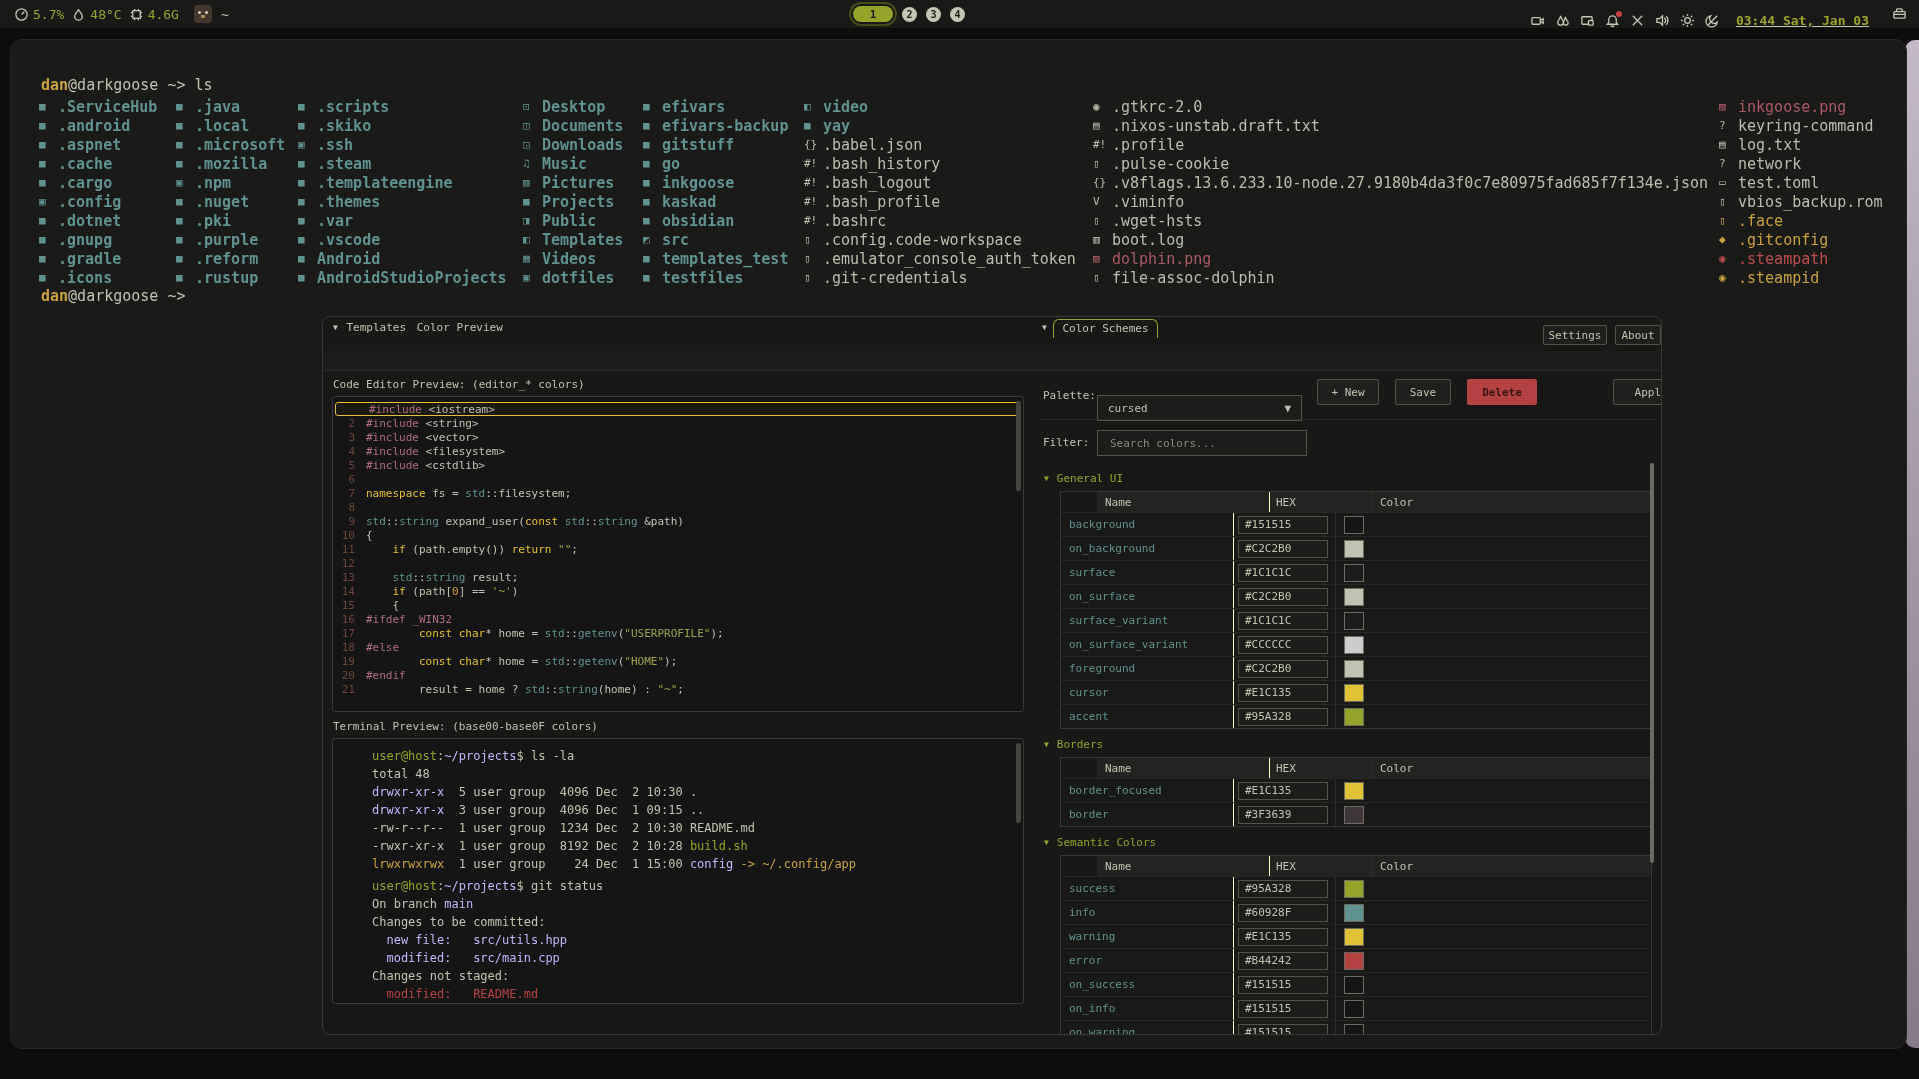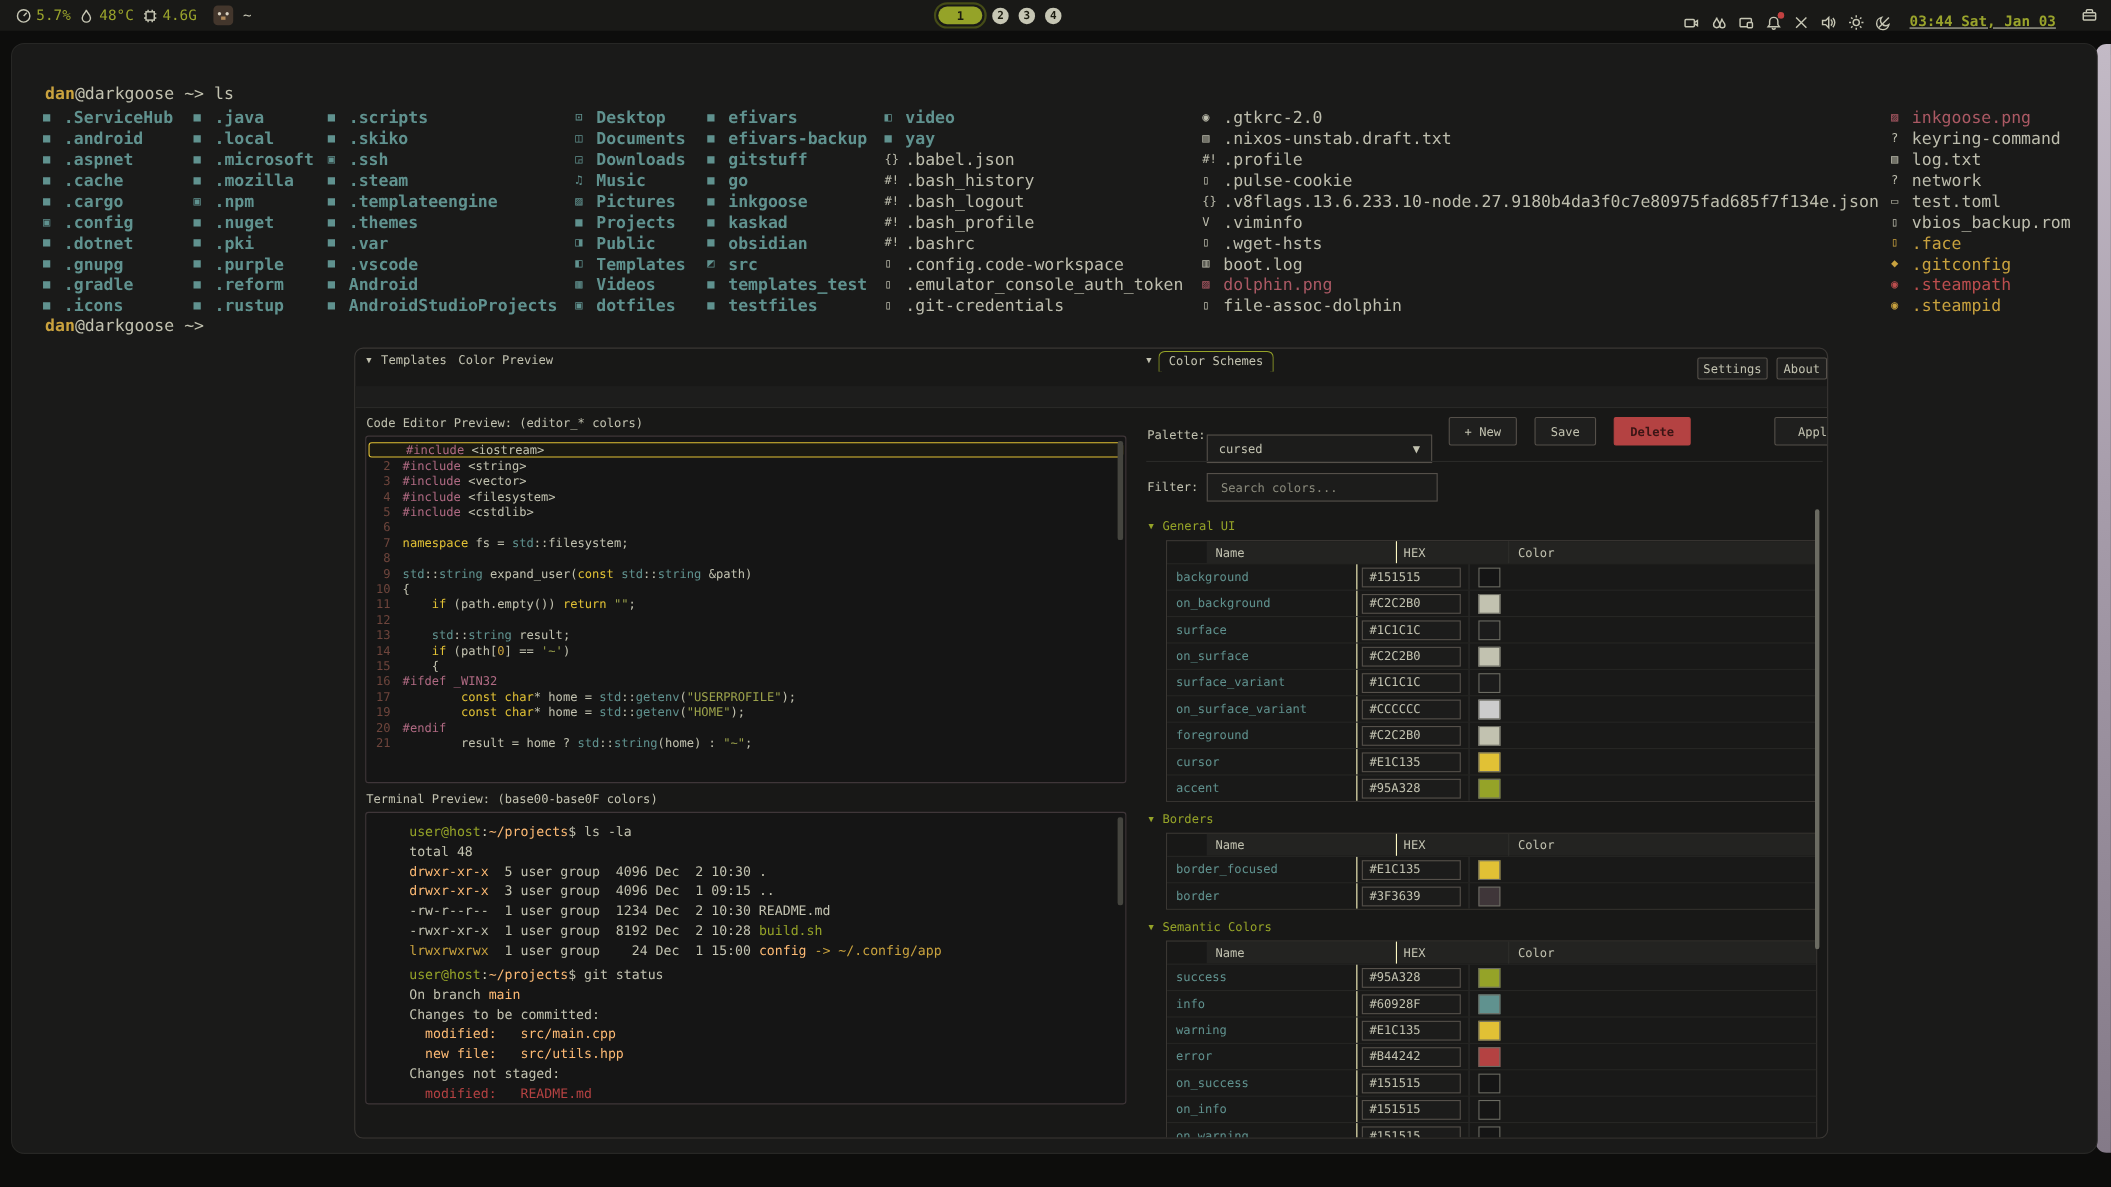--- a/index.html
+++ b/index.html
@@ -77,21 +77,21 @@
   .cline.hl { border:1px solid #E1C135; border-radius:3px; background:#1a1912; margin:0 2px; }
   .cline.hl .lnum { visibility:hidden; }
   .elines { padding-top:5px; }
   .seg-pre{color:#B06A83} .seg-kw{color:#E1C135} .seg-ty{color:#60928F}
   .seg-st{color:#9BA14B} .seg-nu{color:#C9A23E} .seg-fg{color:#C2C2B0}
   .vsb { position:absolute; width:5px; border-radius:2px; background:#45453f; }
 
   .termprev { position:absolute; left:9px; top:421px; width:692px; height:266px; background:#151515;
               border:1px solid #3F3639; border-radius:3px; overflow:hidden;padding-left:27px; }
   .tline { height:18px; display:flex; align-items:center; white-space:pre; font-size:12px; padding-left:12px; }
-  .tg{color:#95A328} .tt{color:#fdba74} .ty2{color:#C9A23E} .tr{color:#B44242} .tf{color:#C2C2B0}
+  .tg{color:#95A328} .tt{color:#c4b5fd} .ty2{color:#C9A23E} .tr{color:#B44242} .tf{color:#C2C2B0}
 
   
   .rp-row { position:absolute; display:flex; align-items:center; font-size:11px; color:#C2C2B0; }
   .dropdown { position:absolute; left:774px; top:78px; width:205px; height:26px; background:#1c1c1b;
               border:1px solid #55504a; display:flex; align-items:center; padding:0 10px; font-size:11px;
               justify-content:space-between; cursor:pointer; }
   .rp-btn { position:absolute; top:62px; height:26px; background:#1f1f1e; border:1px solid #55504a;
             color:#C2C2B0; font-size:11px; display:flex; align-items:center; justify-content:center;
             border-radius:2px; cursor:pointer; }
   .b-new{left:994px;width:62px} .b-save{left:1072px;width:56px}
@@ -345,41 +345,42 @@
             <div class="cline"><span class="lnum">8</span></div>
             <div class="cline"><span class="lnum">9</span><span class="seg-ty">std</span><span class="seg-fg">::</span><span class="seg-ty">string</span><span class="seg-fg"> expand_user(</span><span class="seg-kw">const</span><span class="seg-fg"> </span><span class="seg-ty">std</span><span class="seg-fg">::</span><span class="seg-ty">string</span><span class="seg-fg"> &amp;path)</span></div>
             <div class="cline"><span class="lnum">10</span><span class="seg-fg">{</span></div>
             <div class="cline"><span class="lnum">11</span><span class="seg-fg">    </span><span class="seg-kw">if</span><span class="seg-fg"> (path.empty()) </span><span class="seg-kw">return</span><span class="seg-fg"> </span><span class="seg-st">""</span><span class="seg-fg">;</span></div>
             <div class="cline"><span class="lnum">12</span></div>
             <div class="cline"><span class="lnum">13</span><span class="seg-fg">    </span><span class="seg-ty">std</span><span class="seg-fg">::</span><span class="seg-ty">string</span><span class="seg-fg"> result;</span></div>
             <div class="cline"><span class="lnum">14</span><span class="seg-fg">    </span><span class="seg-kw">if</span><span class="seg-fg"> (path[</span><span class="seg-nu">0</span><span class="seg-fg">] == </span><span class="seg-st">'~'</span><span class="seg-fg">)</span></div>
             <div class="cline"><span class="lnum">15</span><span class="seg-fg">    {</span></div>
             <div class="cline"><span class="lnum">16</span><span class="seg-pre">#ifdef _WIN32</span></div>
             <div class="cline"><span class="lnum">17</span><span class="seg-fg">        </span><span class="seg-kw">const</span><span class="seg-fg"> </span><span class="seg-kw">char</span><span class="seg-fg">* home = </span><span class="seg-ty">std</span><span class="seg-fg">::</span><span class="seg-ty">getenv</span><span class="seg-fg">(</span><span class="seg-st">"USERPROFILE"</span><span class="seg-fg">);</span></div>
+            <div class="cline"><span class="lnum">18</span><span class="seg-pre">#else</span></div>
             <div class="cline"><span class="lnum">19</span><span class="seg-fg">        </span><span class="seg-kw">const</span><span class="seg-fg"> </span><span class="seg-kw">char</span><span class="seg-fg">* home = </span><span class="seg-ty">std</span><span class="seg-fg">::</span><span class="seg-ty">getenv</span><span class="seg-fg">(</span><span class="seg-st">"HOME"</span><span class="seg-fg">);</span></div>
             <div class="cline"><span class="lnum">20</span><span class="seg-pre">#endif</span></div>
             <div class="cline"><span class="lnum">21</span><span class="seg-fg">        result = home ? </span><span class="seg-ty">std</span><span class="seg-fg">::</span><span class="seg-ty">string</span><span class="seg-fg">(home) : </span><span class="seg-st">"~"</span><span class="seg-fg">;</span></div>
           </div>
         <div class="vsb" style="right:2px;top:4px;height:90px;"></div>
       </div>
       <div class="pane-label" style="left:10px;top:403px;">Terminal Preview: (base00-base0F colors)</div>
       <div class="termprev">
         <div id="termprev-lines" style="padding-top:8px;">
             <div class="tline"><span class="tg">user@host</span><span class="tf">:</span><span class="tt">~/projects</span><span class="tf">$ ls -la</span></div>
             <div class="tline"><span class="tf">total 48</span></div>
             <div class="tline"><span class="tt">drwxr-xr-x</span><span class="tf">  5 user group  4096 Dec  2 10:30 .</span></div>
             <div class="tline"><span class="tt">drwxr-xr-x</span><span class="tf">  3 user group  4096 Dec  1 09:15 ..</span></div>
             <div class="tline"><span class="tf">-rw-r--r--  1 user group  1234 Dec  2 10:30 README.md</span></div>
             <div class="tline"><span class="tf">-rwxr-xr-x  1 user group  8192 Dec  2 10:28 </span><span class="tg">build.sh</span></div>
             <div class="tline"><span class="ty2">lrwxrwxrwx</span><span class="tf">  1 user group    24 Dec  1 15:00 </span><span class="tt">config</span><span class="ty2"> -&gt; ~/.config/app</span></div>
             <div class="tline" style="margin-top: 4px;"><span class="tg">user@host</span><span class="tf">:</span><span class="tt">~/projects</span><span class="tf">$ git status</span></div>
             <div class="tline"><span class="tf">On branch </span><span class="tt">main</span></div>
             <div class="tline"><span class="tf">Changes to be committed:</span></div>
+            <div class="tline"><span class="tt">  new file:   src/utils.hpp</span></div>
             <div class="tline"><span class="tt">  modified:   src/main.cpp</span></div>
-            <div class="tline"><span class="tt">  new file:   src/utils.hpp</span></div>
             <div class="tline"><span class="tf">Changes not staged:</span></div>
             <div class="tline"><span class="tr">  modified:   README.md</span></div>
           </div>
         <div class="vsb" style="right:2px;top:4px;height:80px;"></div>
       </div>
 
       <div class="rp-row" style="left:720px;top:72px;">Palette:</div>
       <div class="dropdown">
         <span>cursed</span>
         <span class="caret" style="font-size:11px;">▼</span>

